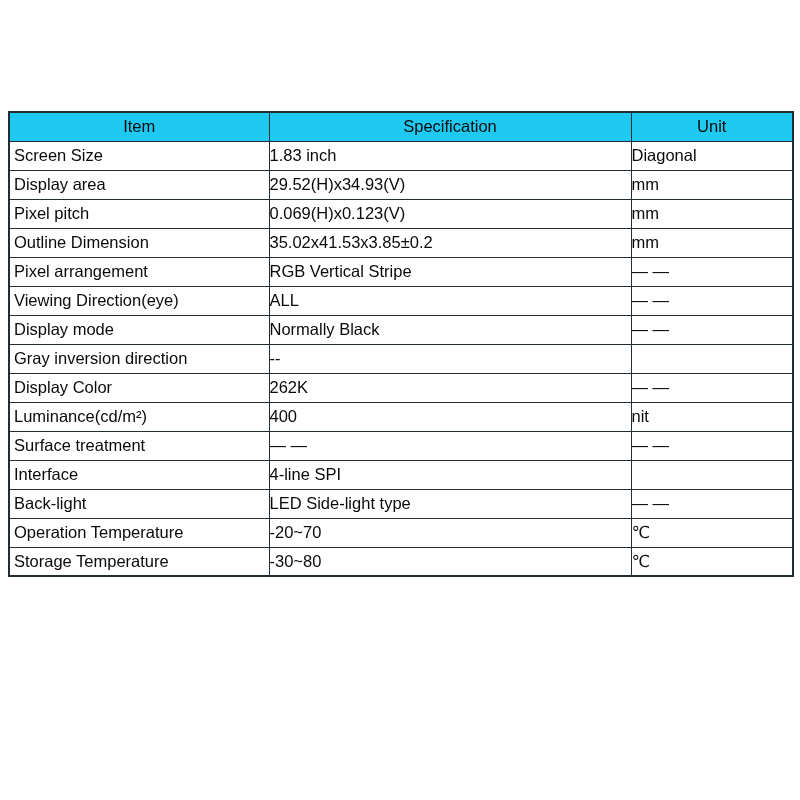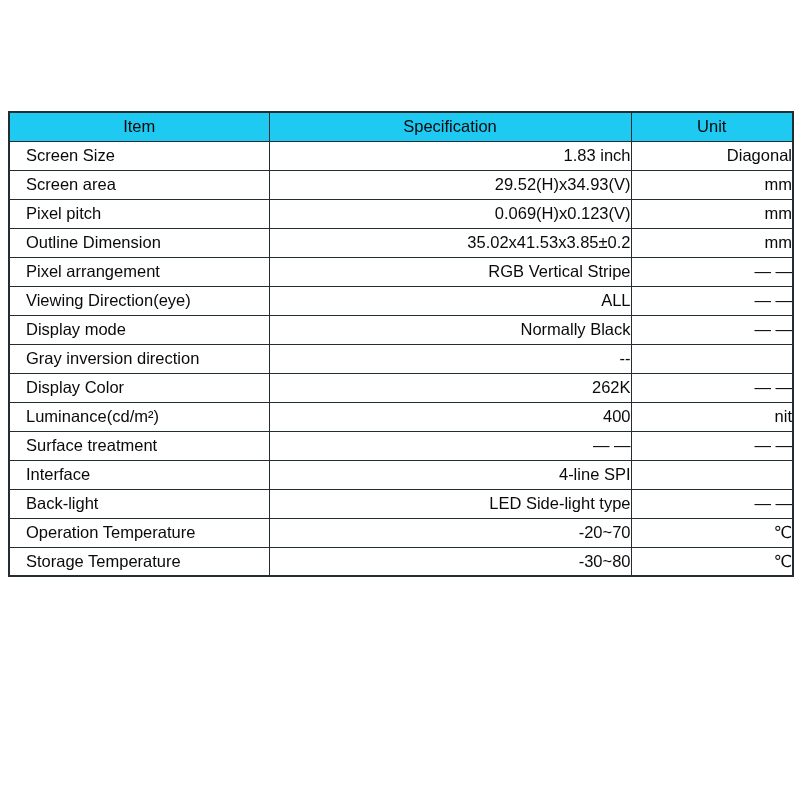--- a/index.html
+++ b/index.html
@@ -44,25 +44,25 @@
     background: var(--header_bg);
     height: 29px;
     font-size: 17.5px;
     font-weight: normal;
     text-align: center;
     vertical-align: middle;
   }
   tbody td {
     height: 29px;
     vertical-align: middle;
-    text-align: right;
+    text-align: left;
   }
   tbody td.item-cell {
     text-align: left;
-    padding-left: 16px;
+    padding-left: 4px;
   }
 </style>
 </head>
 <body>
 
 <div class="page">
   <table class="spec-table">
     <colgroup>
       <col class="c-item">
       <col class="c-spec">
@@ -75,21 +75,21 @@
         <th>Unit</th>
       </tr>
     </thead>
     <tbody>
       <tr>
         <td class="item-cell">Screen Size</td>
         <td>1.83 inch</td>
         <td>Diagonal</td>
       </tr>
       <tr>
-        <td class="item-cell">Screen area</td>
+        <td class="item-cell">Display area</td>
         <td>29.52(H)x34.93(V)</td>
         <td>mm</td>
       </tr>
       <tr>
         <td class="item-cell">Pixel pitch</td>
         <td>0.069(H)x0.123(V)</td>
         <td>mm</td>
       </tr>
       <tr>
         <td class="item-cell">Outline Dimension</td>

